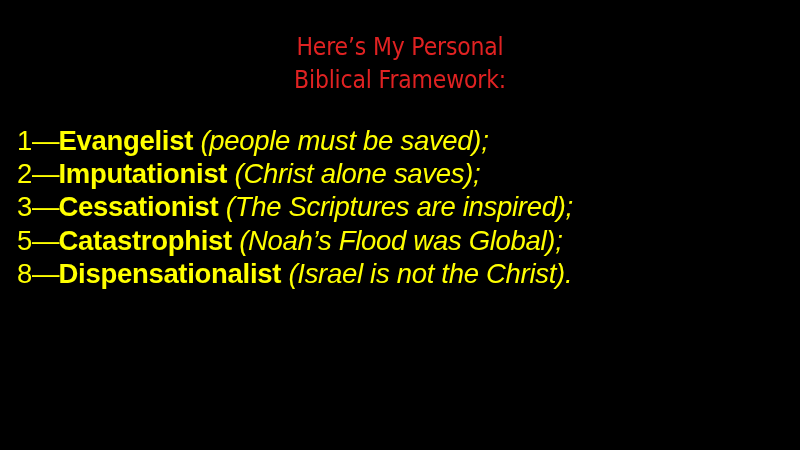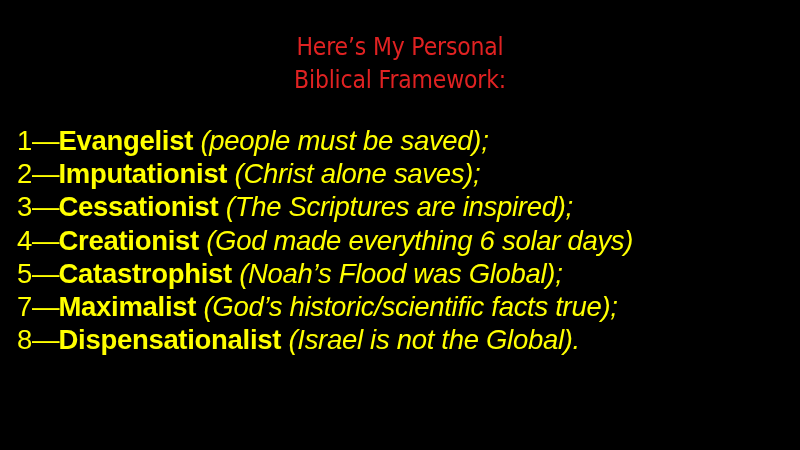--- a/index.html
+++ b/index.html
@@ -85,19 +85,17 @@
 
   <div id="title-block">
     <span class="title-line">Here’s My Personal</span>
     <span class="title-line">Biblical Framework:</span>
   </div>
 
   <ul id="framework-list">
       <li class="framework-item"><span class="item-number">1</span><span class="item-dash">—</span><span class="item-term">Evangelist</span><span class="item-detail"> (people must be saved);</span></li>
       <li class="framework-item"><span class="item-number">2</span><span class="item-dash">—</span><span class="item-term">Imputationist</span><span class="item-detail"> (Christ alone saves);</span></li>
       <li class="framework-item"><span class="item-number">3</span><span class="item-dash">—</span><span class="item-term">Cessationist</span><span class="item-detail"> (The Scriptures are inspired);</span></li>
-      <li class="framework-item"><span class="item-number">4</span><span class="item-dash">—</span><span class="item-term">Creationist</span><span class="item-detail"> (God made everything 6 solar days)</span></li>
       <li class="framework-item"><span class="item-number">5</span><span class="item-dash">—</span><span class="item-term">Catastrophist</span><span class="item-detail"> (Noah’s Flood was Global);</span></li>
-      <li class="framework-item"><span class="item-number">7</span><span class="item-dash">—</span><span class="item-term">Maximalist</span><span class="item-detail"> (God’s historic/scientific facts true);</span></li>
-      <li class="framework-item"><span class="item-number">8</span><span class="item-dash">—</span><span class="item-term">Dispensationalist</span><span class="item-detail"> (Israel is not the Global).</span></li>
+      <li class="framework-item"><span class="item-number">8</span><span class="item-dash">—</span><span class="item-term">Dispensationalist</span><span class="item-detail"> (Israel is not the Christ).</span></li>
     </ul>
 
 </div>
 
 </body></html>

